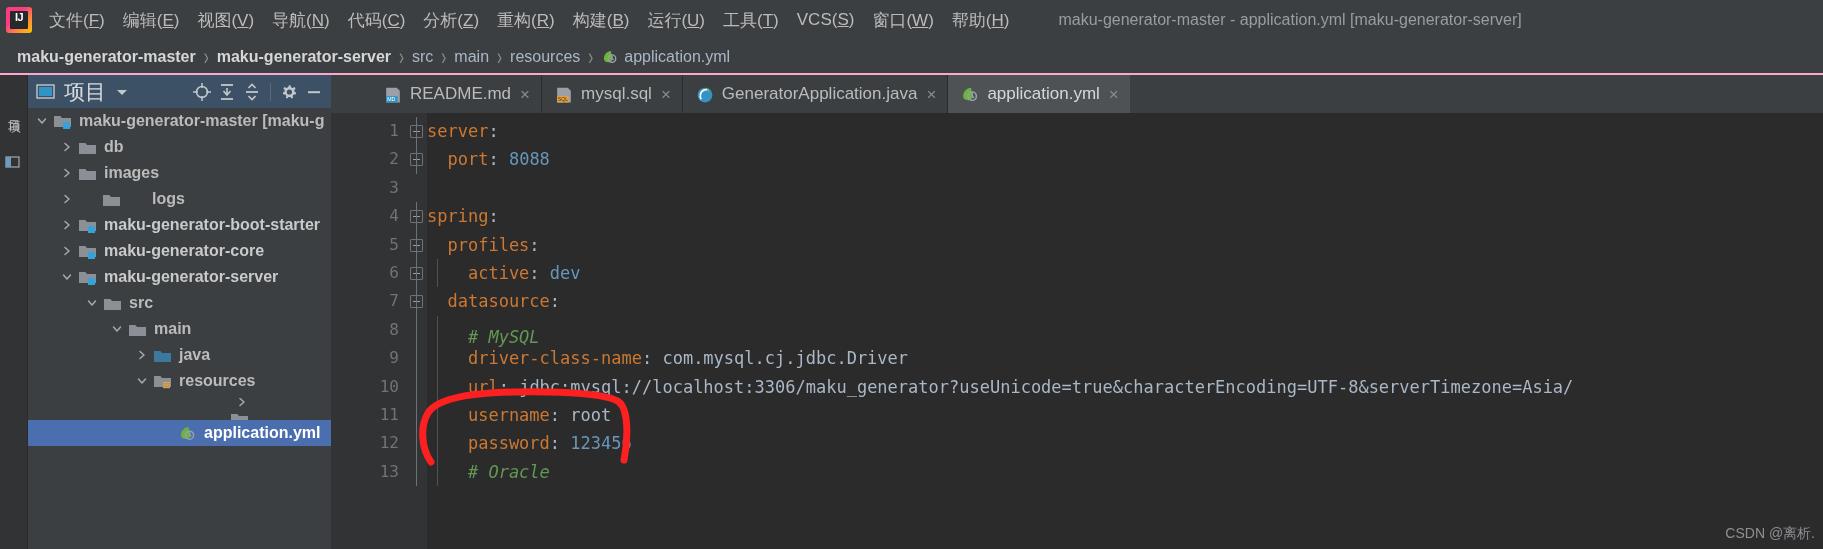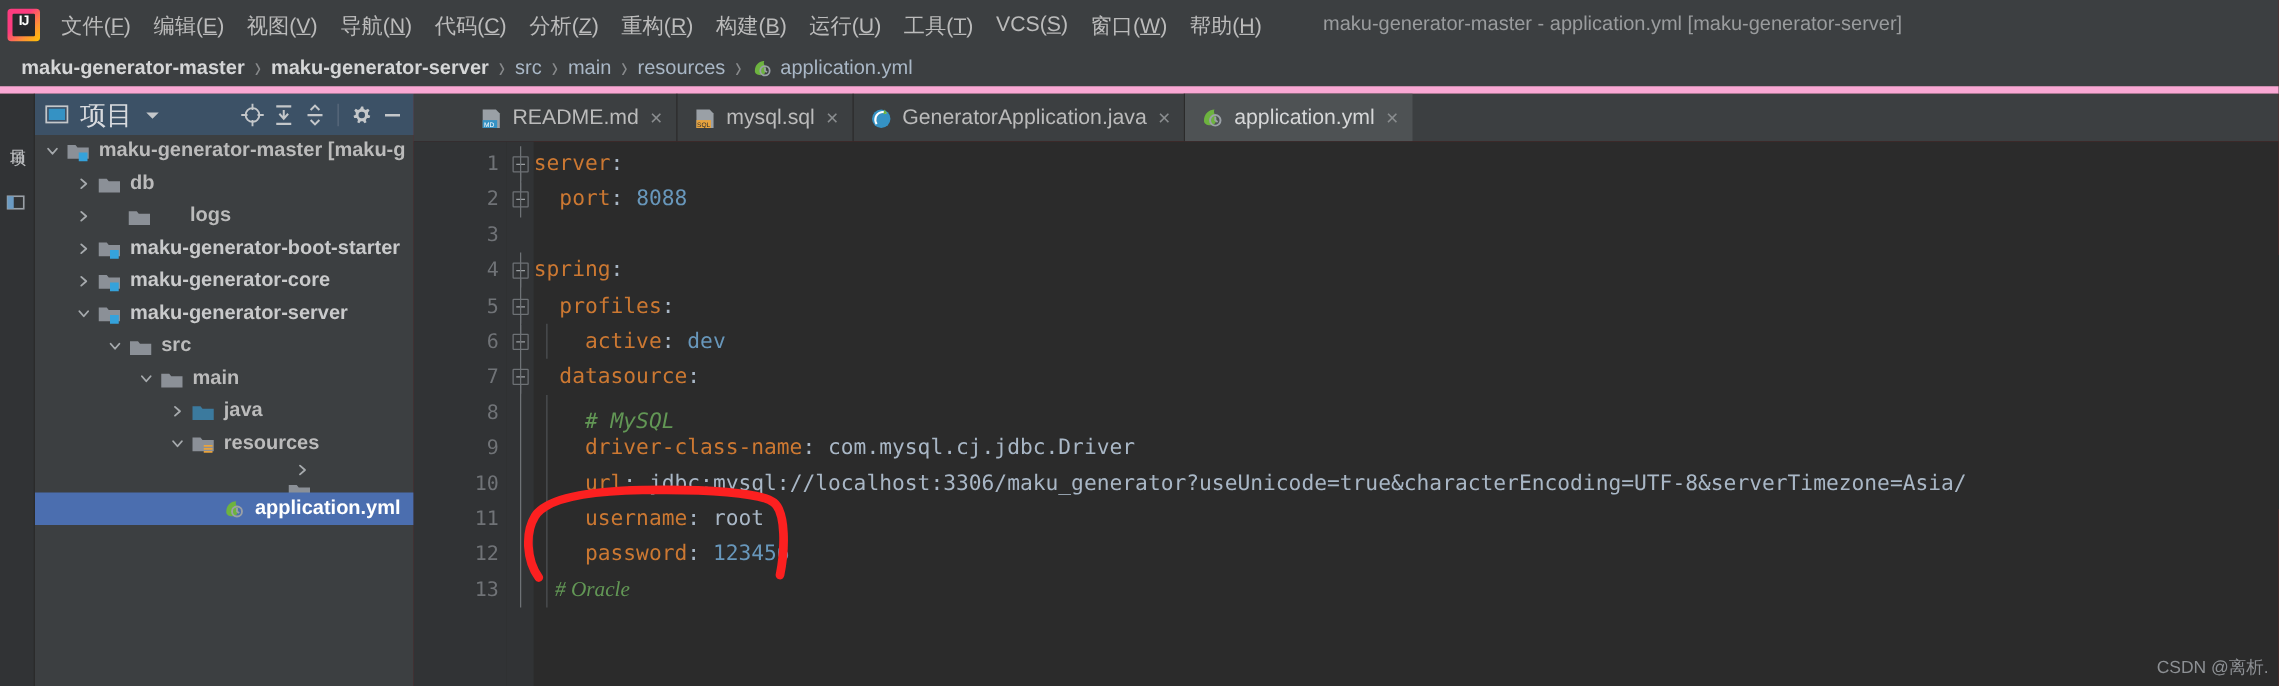--- a/index.html
+++ b/index.html
@@ -3,21 +3,21 @@
 <meta charset="utf-8">
 <style>
   * { box-sizing: border-box; margin: 0; padding: 0; }
   html, body {
     width: 1823px; height: 549px;
     overflow: hidden;
     background: #3c3f41;
     font-family: "Liberation Sans", "DejaVu Sans", sans-serif;
     -webkit-font-smoothing: antialiased;
   }
-  #app { position: relative; width: 1823px; height: 549px; background: #7f1d1d; }
+  #app { position: relative; width: 1823px; height: 549px; background: #ffffff; }
 
   
   .menubar {
     position: absolute; left: 0; top: 0; width: 1823px; height: 40px;
     background: #3c3f41;
     display: flex; align-items: center;
     white-space: nowrap;
   }
   .ij-logo {
     width: 26px; height: 26px; margin-left: 6px; margin-right: 8px;
@@ -42,21 +42,21 @@
   .window-title {
     color: #9a9c9e; font-size: 16px; margin-left: 40px;
     flex: 0 0 auto; overflow: hidden; text-overflow: clip;
   }
 
   
   .navbar {
     position: absolute; left: 0; top: 40px; width: 1823px; height: 35px;
     background: #3c3f41;
     display: flex; align-items: center; padding-left: 12px;
-    border-bottom: 6px solid #f9a8d4;
+    border-bottom: 2px solid #f9a8d4;
   }
   .crumb {
     color: #a9b7c6; font-size: 16px; padding: 1px 5px; cursor: default;
     display: flex; align-items: center; gap: 5px;
   }
   .crumb.bold { font-weight: bold; color: #d5d6d7; }
   .crumb-sep {
     color: #888a8c; font-size: 15px; padding: 0 3px; transform: scaleY(1.6);
   }
 
@@ -343,20 +343,33 @@
               <path d="M4 2.5 L8 6 L4 9.5" stroke="#a6aaad" stroke-width="1.5" fill="none" stroke-linecap="round" stroke-linejoin="round"></path>
             </svg>
           </span>
           <span class="ficon">
             <svg width="19" height="17" viewBox="0 0 19 17">
               <path d="M1 4 L1 15 L18 15 L18 6 L9 6 L7.4 4 Z" fill="#8b9097"></path>
             </svg>
           </span>
           <span class="tree-label">db</span>
         </div>
+        <div class="tree-row" style="padding-left: 31px;">
+          <span class="arrow">
+            <svg width="12" height="12" viewBox="0 0 12 12">
+              <path d="M4 2.5 L8 6 L4 9.5" stroke="#a6aaad" stroke-width="1.5" fill="none" stroke-linecap="round" stroke-linejoin="round"></path>
+            </svg>
+          </span>
+          <span class="ficon">
+            <svg width="19" height="17" viewBox="0 0 19 17">
+              <path d="M1 4 L1 15 L18 15 L18 6 L9 6 L7.4 4 Z" fill="#8b9097"></path>
+            </svg>
+          </span>
+          <span class="tree-label">images</span>
+        </div>
         <div class="tree-row" style="padding-left: 31px; gap: 24px;">
           <span class="arrow">
             <svg width="12" height="12" viewBox="0 0 12 12">
               <path d="M4 2.5 L8 6 L4 9.5" stroke="#a6aaad" stroke-width="1.5" fill="none" stroke-linecap="round" stroke-linejoin="round"></path>
             </svg>
           </span>
           <span class="ficon">
             <svg width="19" height="17" viewBox="0 0 19 17">
               <path d="M1 4 L1 15 L18 15 L18 6 L9 6 L7.4 4 Z" fill="#8b9097"></path>
             </svg>
@@ -577,21 +590,21 @@
           <div class="code-line" style="top: 60.8px;"></div>
           <div class="code-line" style="top: 89.2px;"><span class="k-key">spring</span><span class="k-colon">:</span></div>
           <div class="code-line" style="top: 117.6px;"><span class="k-key">  profiles</span><span class="k-colon">:</span></div>
           <div class="code-line" style="top: 146px;"><span class="k-key">    active</span><span class="k-colon">: </span><span class="k-num">dev</span></div>
           <div class="code-line" style="top: 174.4px;"><span class="k-key">  datasource</span><span class="k-colon">:</span></div>
           <div class="code-line" style="top: 210px;"><span class="k-com">    # MySQL</span></div>
           <div class="code-line" style="top: 231.2px;"><span class="k-key">    driver-class-name</span><span class="k-colon">: </span><span class="k-plain">com.mysql.cj.jdbc.Driver</span></div>
           <div class="code-line" style="top: 259.6px;"><span class="k-key">    url</span><span class="k-colon">: </span><span class="k-plain">jdbc:mysql://localhost:3306/maku_generator?useUnicode=true&amp;characterEncoding=UTF-8&amp;serverTimezone=Asia/</span></div>
           <div class="code-line" style="top: 288px;"><span class="k-key">    username</span><span class="k-colon">: </span><span class="k-plain">root</span></div>
           <div class="code-line" style="top: 316.4px;"><span class="k-key">    password</span><span class="k-colon">: </span><span class="k-num">123456</span></div>
-          <div class="code-line" style="top: 344.8px; font-family: Liberation Serif, serif;"><span class="k-com">    # Oracle</span></div>
+          <div class="code-line" style="top: 344.8px;"><span class="k-com">    # Oracle</span></div>
         </div>
     </div>
 
     <svg class="annotation" style="left:88px; top:275px; width:230px; height:80px;" viewBox="0 0 230 80">
       <path d="M 12,74 C 2,60 1,38 9,25 C 17,12 45,5 95,4 C 145,3 190,6 200,14
                C 210,22 209,52 205,72" fill="none" stroke="#fc2020" stroke-width="7" stroke-linecap="round"></path>
     </svg>
   </div>
 
   <div class="watermark">CSDN @离析.</div>

